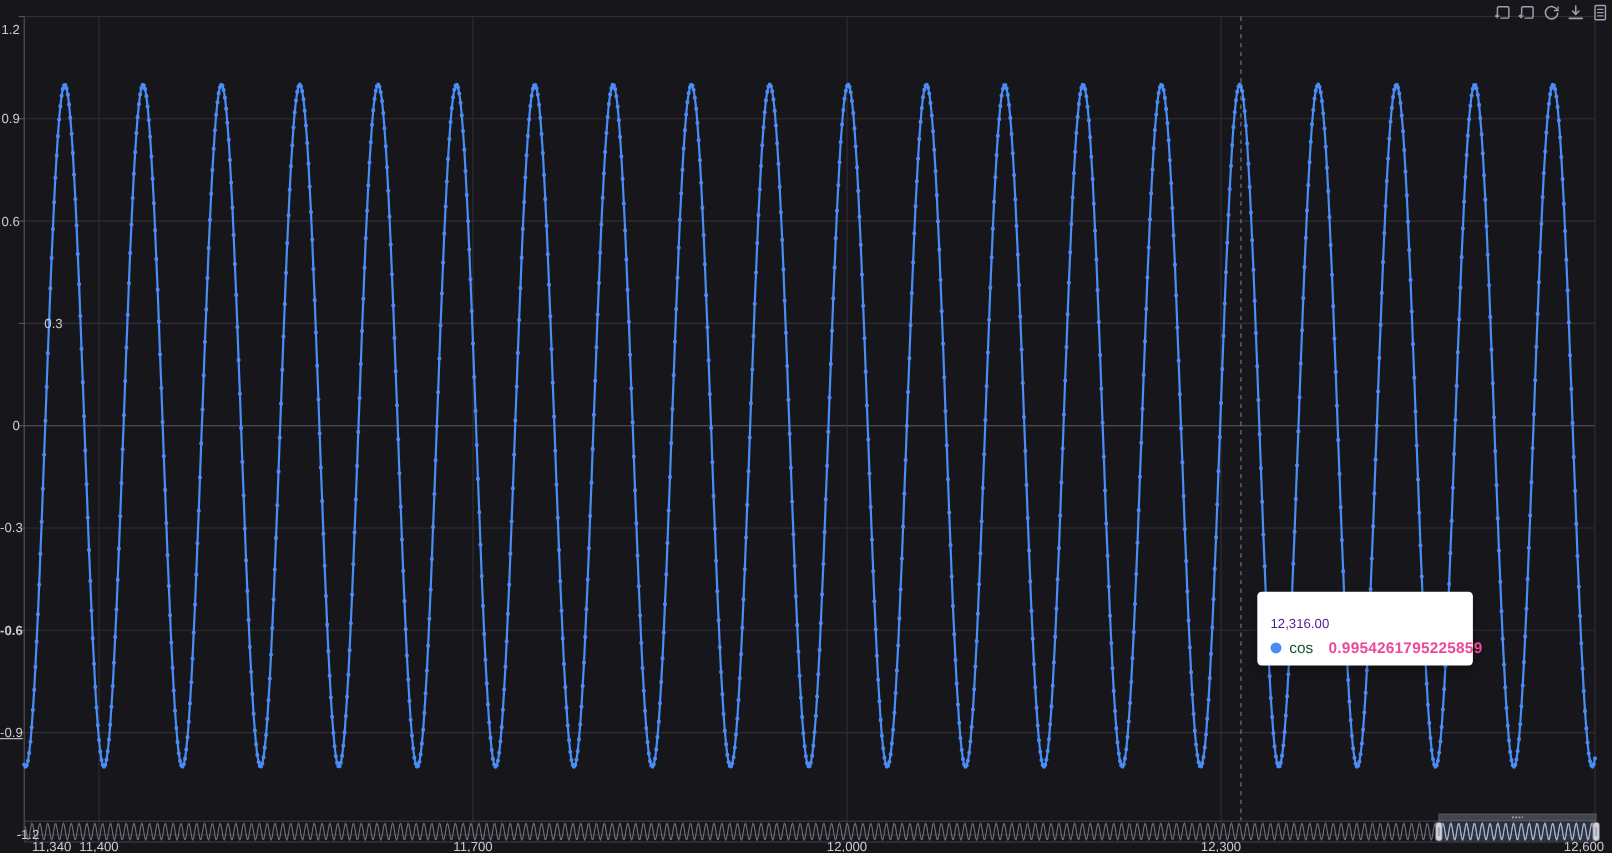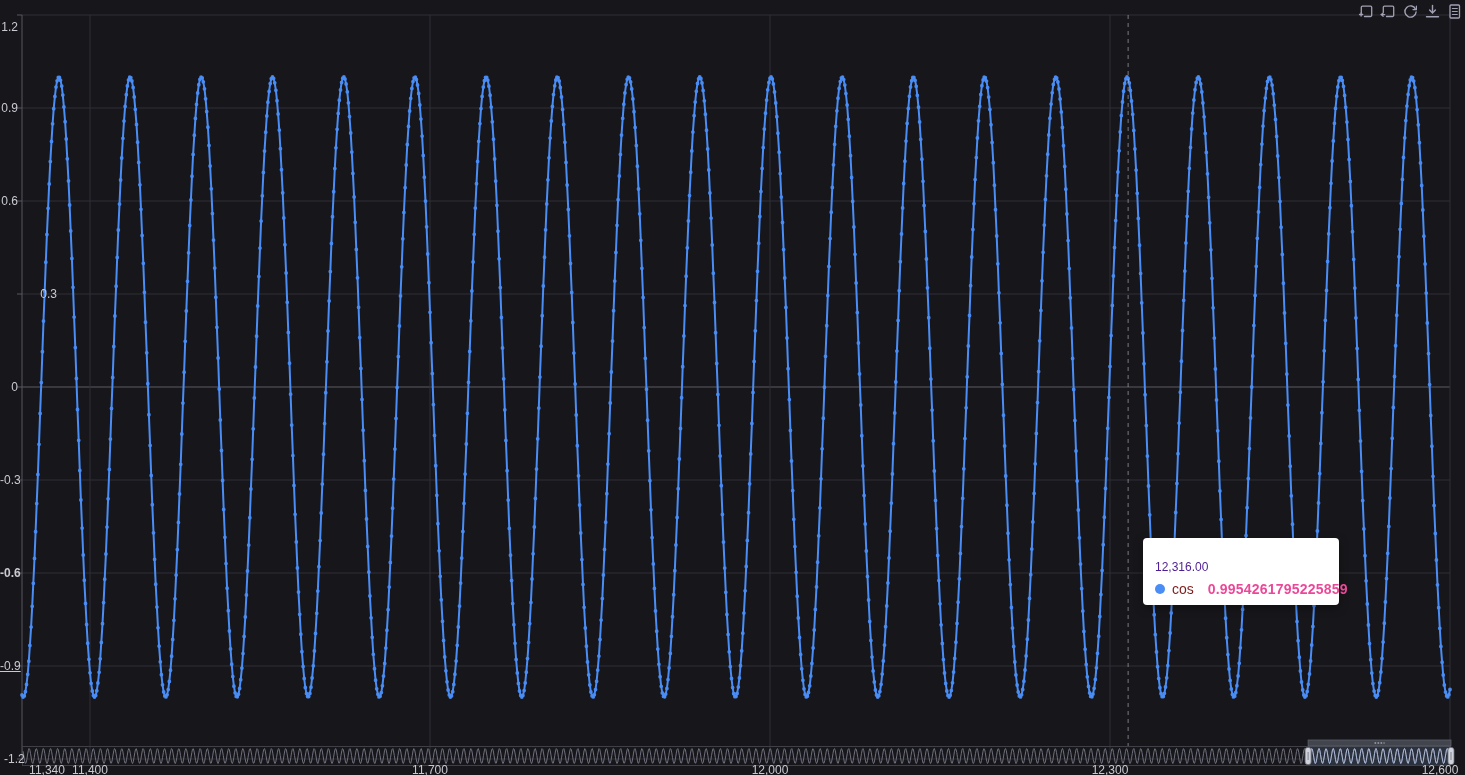--- a/index.html
+++ b/index.html
@@ -8,21 +8,21 @@
   .axis-label{position:absolute;color:#c9c9d2;font-size:12px;line-height:14px;white-space:nowrap;}
   .y-label{text-align:right;width:18px;}
   .x-label{transform:translateX(-50%);}
   #toolbox{position:absolute;top:3px;right:2px;display:flex;gap:5px;align-items:center;}
   .tool-icon{width:17px;height:17px;cursor:pointer;opacity:.85;}
   #tooltip{position:absolute;left:1143px;top:538px;width:172px;background:#ffffff;
            border-radius:4px;box-shadow:0 3px 10px rgba(0,0,0,.35);padding:8px 12px;z-index:5;}
   #tooltip .tt-head{color:#4c1d95;font-size:12px;line-height:18px;margin-top:12px;}
   #tooltip .tt-row{display:flex;align-items:center;margin-top:5px;font-size:14px;}
   #tooltip .tt-dot{width:10px;height:10px;border-radius:50%;margin-right:7px;flex:0 0 auto;}
-  #tooltip .tt-series{color:#7f1d1d;margin-right:14px;}
+  #tooltip .tt-series{color:#14532d;margin-right:14px;}
   #tooltip .tt-value{color:#ec4899;font-weight:bold;font-size:14px;letter-spacing:.2px;}
 </style>
 </head>
 <body>
 
 <div id="stage">
 
   <svg id="plot" width="1465" height="775" viewBox="0 0 1465 775" style="position:absolute;left:0;top:0;">
       <line x1="22" y1="15" x2="1450" y2="15" stroke="#2f2f36" stroke-width="1"></line>
       <line x1="22" y1="107.99999999999999" x2="1450" y2="107.99999999999999" stroke="#2f2f36" stroke-width="1"></line>
@@ -68,21 +68,21 @@
 
   <div id="yLabels">
       <div class="axis-label y-label" style="left: 0px; top: 8px; margin-top: 12px;">1.2</div>
       <div class="axis-label y-label" style="left: 0px; top: 101px;">0.9</div>
       <div class="axis-label y-label" style="left: 0px; top: 194px;">0.6</div>
       <div class="axis-label y-label" style="left: 0px; top: 287px; padding-left: 39px;">0.3</div>
       <div class="axis-label y-label" style="left: 0px; top: 380px;">0</div>
       <div class="axis-label y-label" style="left: 0px; top: 473px;">-0.3</div>
       <div class="axis-label y-label" style="left: 0px; top: 566px; font-weight: bold;">-0.6</div>
       <div class="axis-label y-label" style="left: 0px; top: 659px; text-decoration: underline;">-0.9</div>
-      <div class="axis-label y-label" style="left: 4px; top: 752px; text-align: center;">-1.2</div>
+      <div class="axis-label y-label" style="left: 15px; top: 752px; text-align: center;">-1.2</div>
     </div>
 
   <div id="xLabels">
       <div class="axis-label x-label" style="left: 47px; top: 763px;">11,340</div>
       <div class="axis-label x-label" style="left: 90px; top: 763px;">11,400</div>
       <div class="axis-label x-label" style="left: 430px; top: 763px;">11,700</div>
       <div class="axis-label x-label" style="left: 770px; top: 763px;">12,000</div>
       <div class="axis-label x-label" style="left: 1110px; top: 763px;">12,300</div>
       <div class="axis-label x-label" style="left: 1440px; top: 763px;">12,600</div>
     </div>

